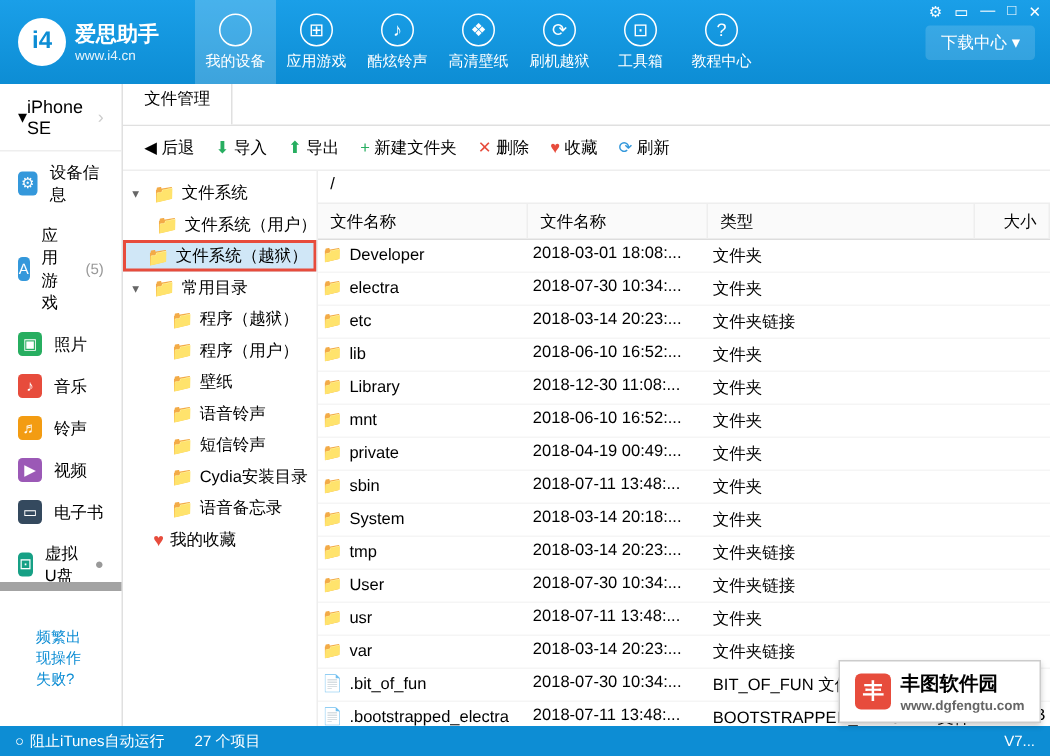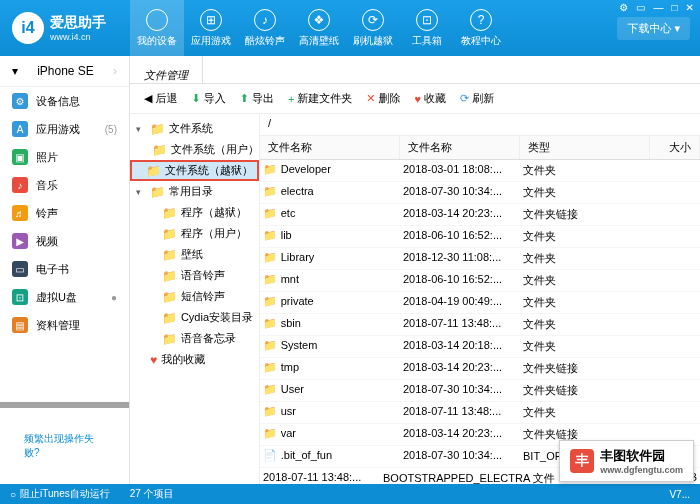--- a/index.html
+++ b/index.html
@@ -27,21 +27,21 @@
     .sidebar { width: 130px; border-right: 1px solid #e0e0e0; display: flex; flex-direction: column; }
     .device-header { padding: 8px 12px; border-bottom: 1px solid #eee; display: flex; align-items: center; justify-content: space-between; font-size: 12px; }
     .sidebar-list { flex: 1; overflow-y: auto; }
     .sidebar-item { display: flex; align-items: center; padding: 6px 12px; gap: 8px; cursor: pointer; font-size: 11px; }
     .sb-icon { width: 16px; height: 16px; border-radius: 3px; display: inline-flex; align-items: center; justify-content: center; font-size: 10px; color: #fff; }
     .count { color: #999; font-size: 10px; margin-left: auto; }
     .sidebar-footer { padding: 24px; border-top: 6px solid #a3a3a3; color: #0d8dd4; font-size: 10px; cursor: pointer; }
     
     .content { flex: 1; display: flex; flex-direction: column; }
     .content-tabs { height: 28px; border-bottom: 1px solid #e0e0e0; display: flex; }
-    .tab { padding: 12px 14px; border-right: 1px solid #e0e0e0; font-size: 11px; cursor: pointer; font-style: italic; }
+    .tab { padding: 2px 14px; border-right: 1px solid #e0e0e0; font-size: 11px; cursor: pointer; }
     .tab.active { background: #fff; }
     
     .toolbar { height: 30px; display: flex; align-items: center; gap: 6px; padding: 0 10px; border-bottom: 1px solid #eee; font-size: 11px; }
     .tb-btn { display: flex; align-items: center; gap: 3px; cursor: pointer; padding: 2px 4px; }
     .tb-icon { font-size: 11px; }
     .green { color: #27ae60; }
     .red { color: #e74c3c; }
     .blue { color: #3498db; }
     
     .file-area { display: flex; flex: 1; overflow: hidden; }
@@ -364,20 +364,21 @@
               <div class="td col-type">文件夹链接</div>
               <div class="td col-size"></div>
             </div>
             <div class="row">
               <div class="td col-name"><span class="doc-ico">📄</span>.bit_of_fun</div>
               <div class="td col-date">2018-07-30 10:34:...</div>
               <div class="td col-type">BIT_OF_FUN 文件</div>
               <div class="td col-size"></div>
             </div>
             <div class="row">
+              <div class="td col-name"><span class="doc-ico">📄</span>.bootstrapped_electra</div>
               <div class="td col-date">2018-07-11 13:48:...</div>
               <div class="td col-type">BOOTSTRAPPED_ELECTRA 文件</div>
               <div class="td col-size">0.00 B</div>
             </div>
           </div>
       </div>
     </div>
   </div>
 </div>
 

